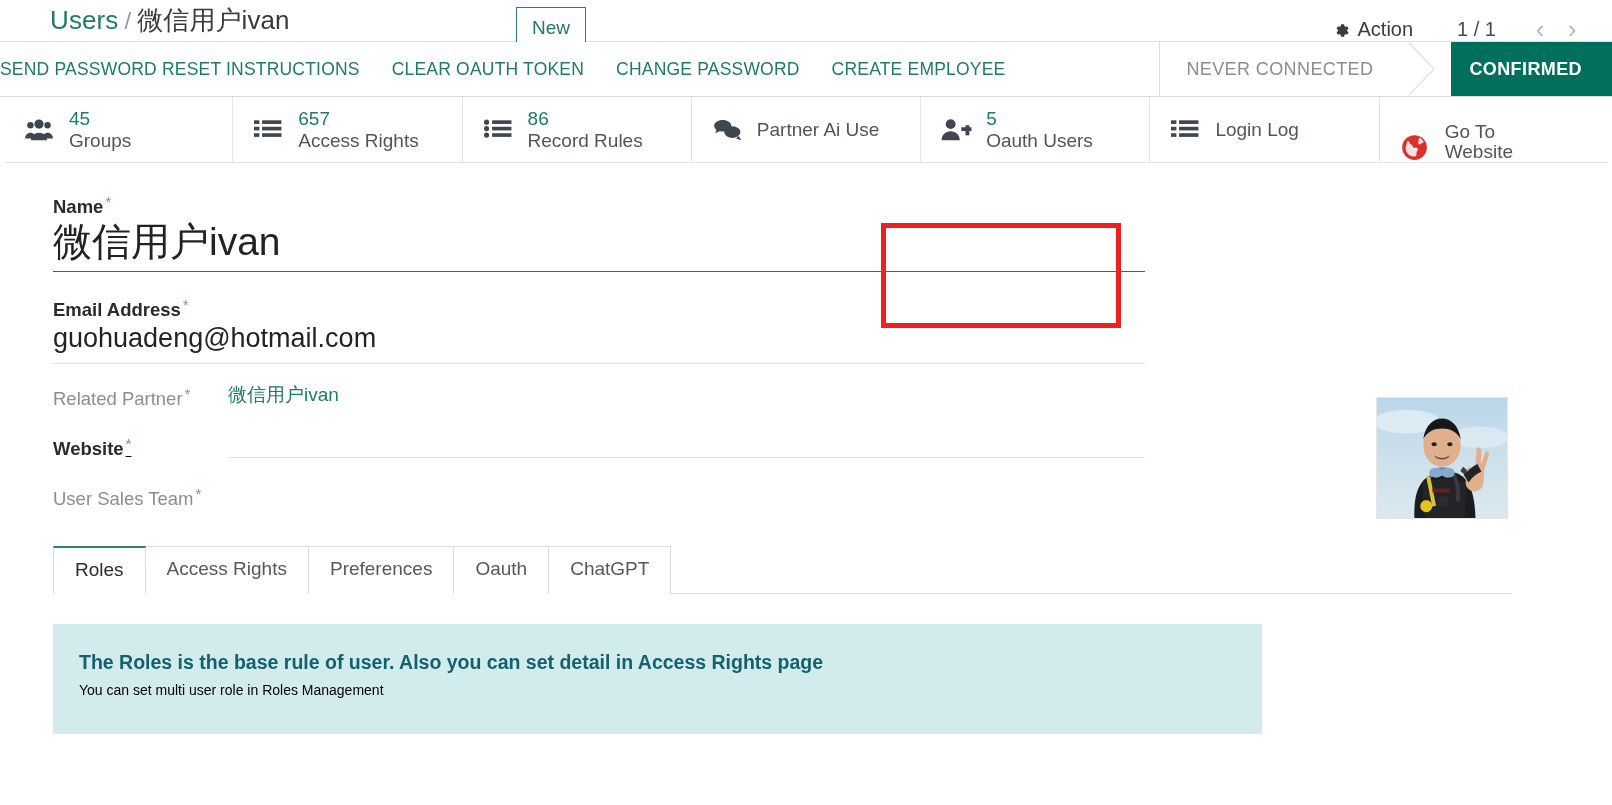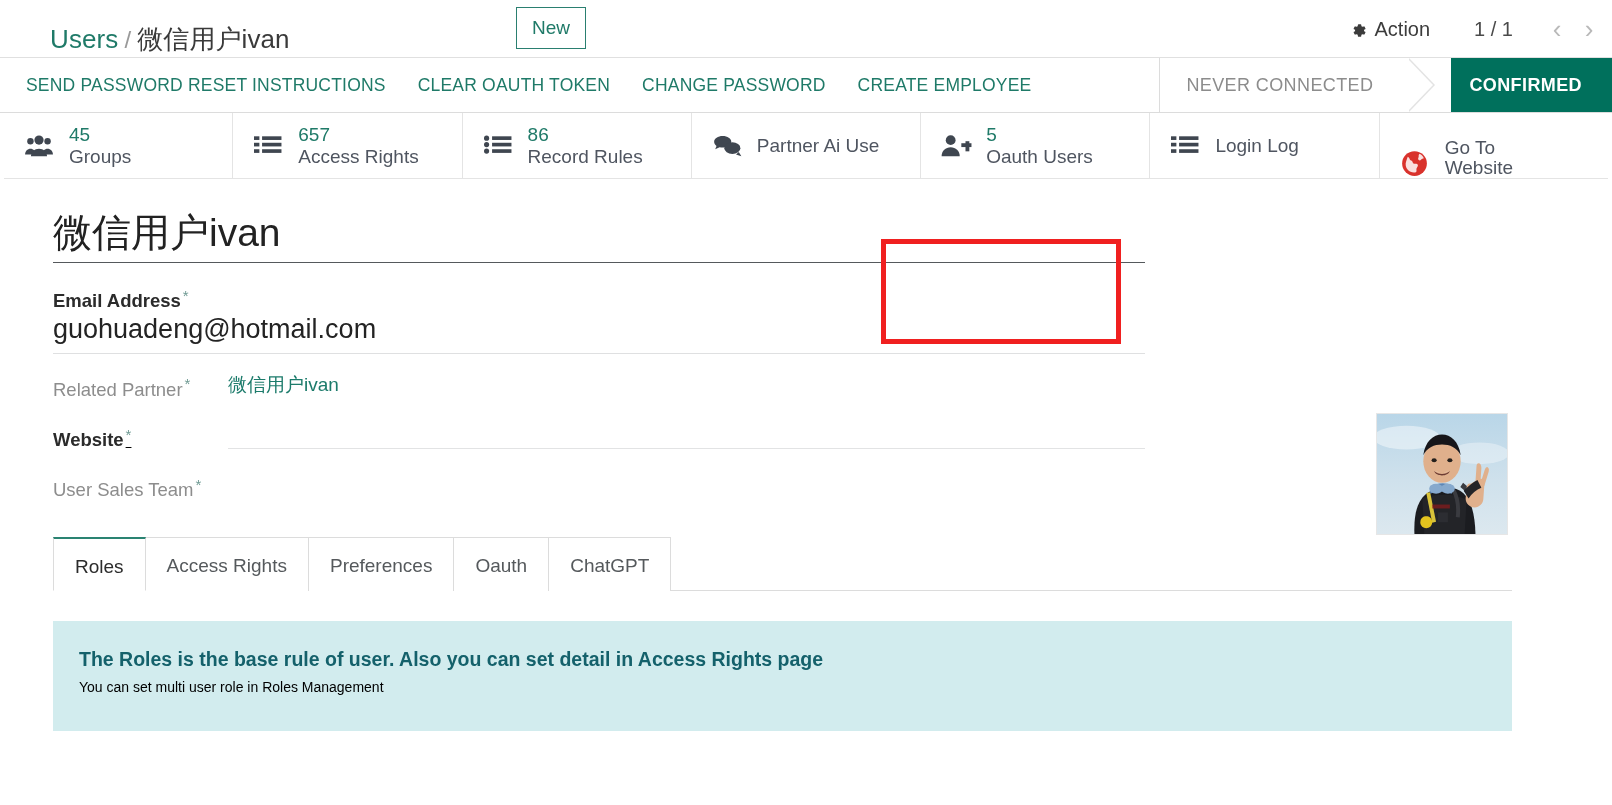--- a/index.html
+++ b/index.html
@@ -6,25 +6,25 @@
   html, body {
     width: 1612px; height: 805px;
     background: #ffffff;
     font-family: "Liberation Sans", sans-serif;
     overflow: hidden;
   }
 
   
   .topbar {
     position: relative;
-    height: 58px;
+    height: 42px;
     background: #ffffff;
     border-bottom: 1px solid #e0e0e0;
     display: flex;
-    align-items: flex-end;
+    align-items: center;
   }
   .breadcrumb {
     margin-left: 50px;
     font-size: 26px;
     color: #1f7a68;
     letter-spacing: .1px;
     white-space: nowrap;
   }
   .breadcrumb .crumb-link { color: #1f7a68; }
   .breadcrumb .crumb-sep { color: #9a9a9a; margin: 0 6px; font-size: 24px; }
@@ -38,21 +38,21 @@
     background: #ffffff;
     color: #1f7a68;
     font-size: 19px;
     font-family: "Liberation Sans", sans-serif;
     display: flex; align-items: center; justify-content: center;
     cursor: pointer;
   }
 
   .top-right {
     position: absolute;
-    right: 7px; top: 0;
+    right: 24px; top: 0;
     height: 58px;
     display: flex; align-items: center;
     gap: 0px;
   }
   .action-btn {
     display: flex; align-items: center; gap: 7px;
     color: #3c3c3c; font-size: 20px;
     cursor: pointer;
     margin-right: 44px;
   }
@@ -72,21 +72,21 @@
   }
 
   
   .actionbar {
     position: relative;
     height: 55px;
     background: #ffffff;
     border-bottom: 1px solid #dcdcdc;
     display: flex; align-items: center;
   }
-  .act-links { display: flex; align-items: flex-start; margin-left: 26px; }
+  .act-links { display: flex; align-items: flex-start; }
   .act-link {
     color: #1f7a68;
     font-size: 17.5px;
     letter-spacing: .2px;
     margin-right: 32px;
     cursor: pointer;
     white-space: nowrap;
   }
   .statusbar {
     position: absolute;
@@ -207,42 +207,42 @@
   .empty-plain { width: 917px; height: 26px; }
 
   
   .tabs {
     display: flex;
     margin: 36px 0 0 53px;
     border-bottom: 1px solid #dcdcdc;
     width: 1459px;
   }
   .tab {
-    padding: 17px 21px 12px 21px;
+    padding: 11px 21px 12px 21px;
     font-size: 19px;
     color: #55595c;
     border: 1px solid #dcdcdc;
     border-bottom: none;
     background: #ffffff;
     margin-bottom: -1px;
     cursor: pointer;
     white-space: nowrap;
   }
   .tab + .tab { border-left: none; }
   .tab.active {
     color: #2b2b2b;
     border-top: 2px solid #2a8372;
     background: #ffffff;
     border-bottom: 1px solid #ffffff;
   }
 
   
   .alertbox {
     margin: 30px 0 0 53px;
-    width: 1459px;
+    width: 1209px;
     height: 110px;
     background: #d2ecee;
     padding: 27px 0 0 26px;
   }
   .alert-l1 {
     font-size: 19.5px; font-weight: bold; color: #14616b;
     margin-bottom: 8px;
   }
   .alert-l2 { font-size: 14px; color: #000000; }
 
@@ -411,20 +411,23 @@
         <span class="smart-lbl two">Website</span>
       </span>
     </div>
   </div>
 
   <div class="redbox"></div>
 
   <div class="formarea">
 
     <div class="fgroup">
+      <div>
+        <span class="flabel">Name</span><span class="req">*</span>
+      </div>
       <div class="f-name-value">微信用户ivan</div>
     </div>
 
     <div class="fgroup" style="margin-top:24px;">
       <div>
         <span class="flabel">Email Address</span><span class="req">*</span>
       </div>
       <div class="f-email-value">guohuadeng@hotmail.com</div>
     </div>
 

